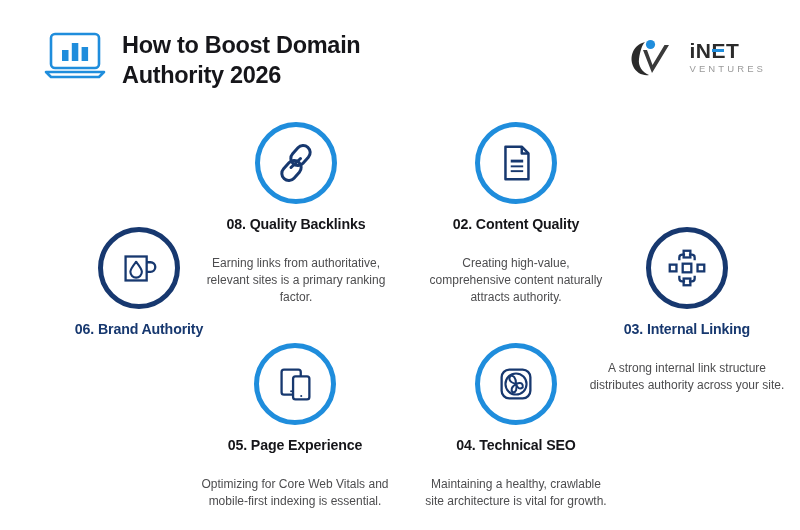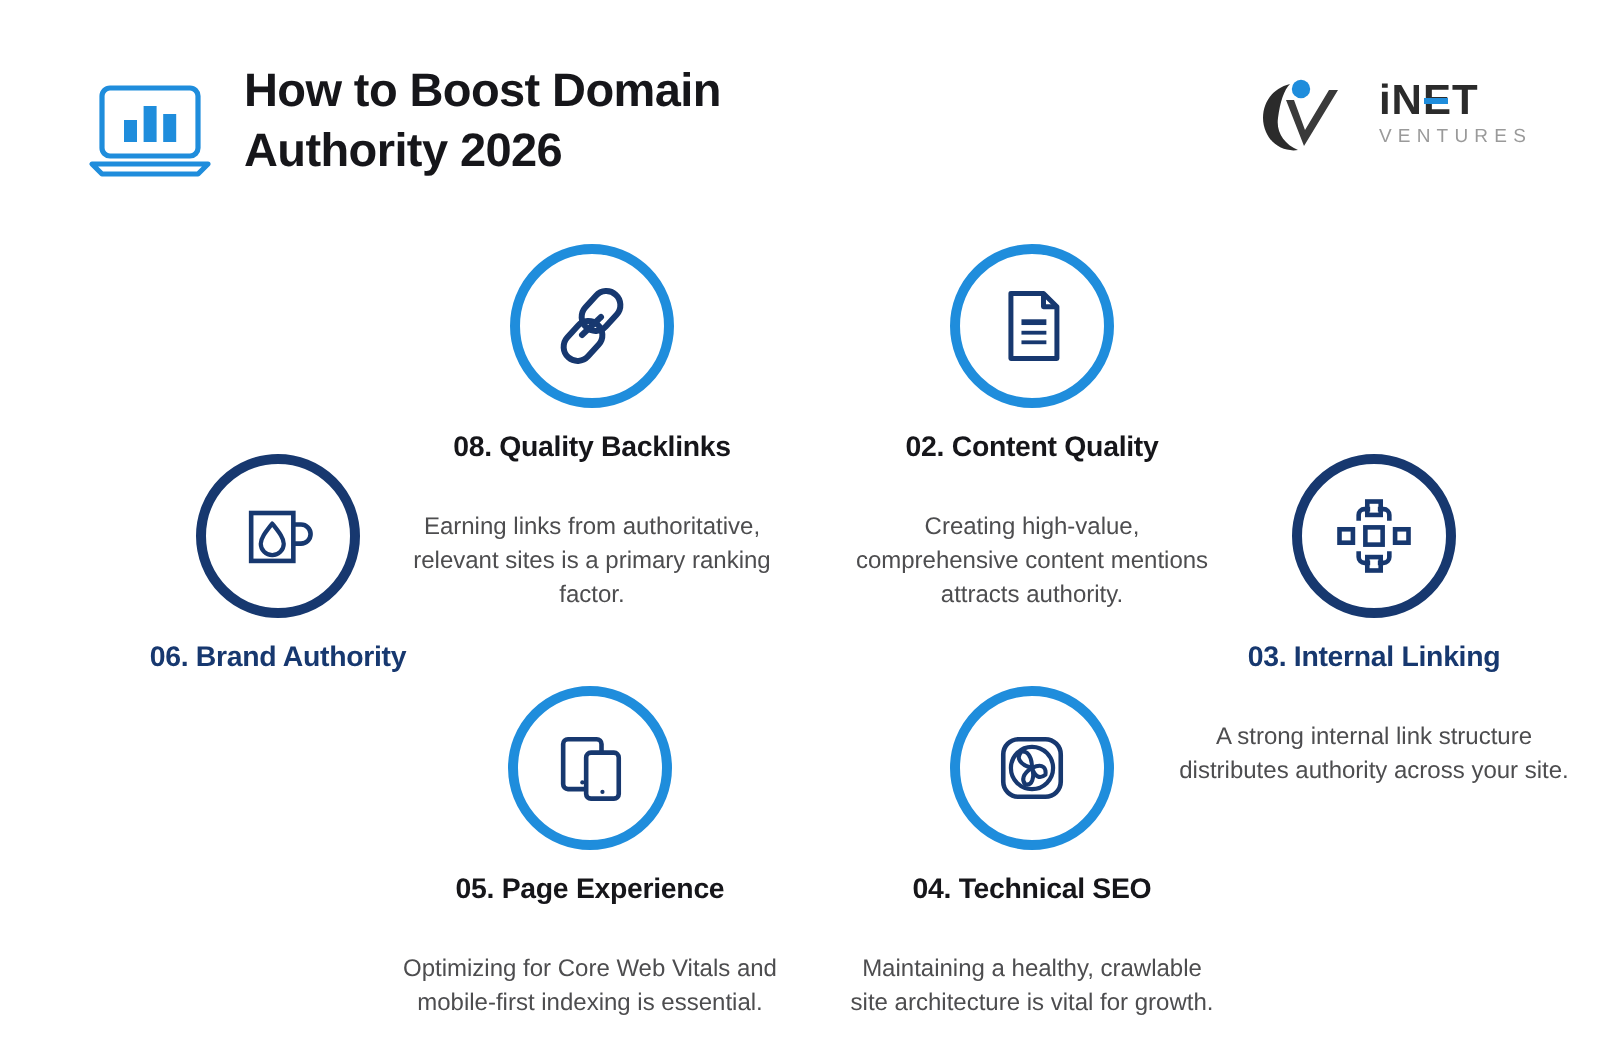--- a/index.html
+++ b/index.html
@@ -18,21 +18,21 @@
   
   .header {
     position: absolute;
     top: 28px;
     left: 44px;
     right: 34px;
     height: 70px;
   }
   .header-left {
     display: flex;
-    align-items: flex-end;
+    align-items: flex-start;
     gap: 16px;
     position: absolute;
     left: 0;
     top: 2px;
   }
   .laptop-icon { width: 62px; height: 50px; flex: none; }
   .page-title {
     font-size: 23.5px;
     font-weight: bold;
     color: #16161a;
@@ -178,21 +178,21 @@
       <svg viewBox="0 0 48 48" width="46" height="46">
         <path d="M13 7 H30 L37 14 V41 H13 Z" fill="none" stroke="#17386f" stroke-width="2.6" stroke-linejoin="round"></path>
         <path d="M30 7 V14 H37" fill="none" stroke="#17386f" stroke-width="2.6" stroke-linejoin="round"></path>
         <line x1="18.5" y1="22" x2="31.5" y2="22" stroke="#17386f" stroke-width="3"></line>
         <line x1="18.5" y1="27.5" x2="31.5" y2="27.5" stroke="#17386f" stroke-width="2"></line>
         <line x1="18.5" y1="32.5" x2="31.5" y2="32.5" stroke="#17386f" stroke-width="2"></line>
       </svg>
     </span>
   </div>
   <div class="item-title">02. Content Quality</div>
-  <div class="item-desc">Creating high-value, comprehensive content mentions attracts authority.</div>
+  <div class="item-desc">Creating high-value, comprehensive content naturally attracts authority.</div>
 </div>
 
 <div class="item" id="item-03">
   <div class="ring navy">
     <span>
       <svg viewBox="0 0 48 48" width="46" height="46">
         <g fill="none" stroke="#17386f" stroke-width="2.4">
           <path d="M16 16 V13 a3 3 0 0 1 3-3 h3" stroke-dasharray="0"></path>
           <path d="M32 16 V13 a3 3 0 0 0-3-3 h-3"></path>
           <path d="M16 32 V35 a3 3 0 0 0 3 3 h3"></path>

